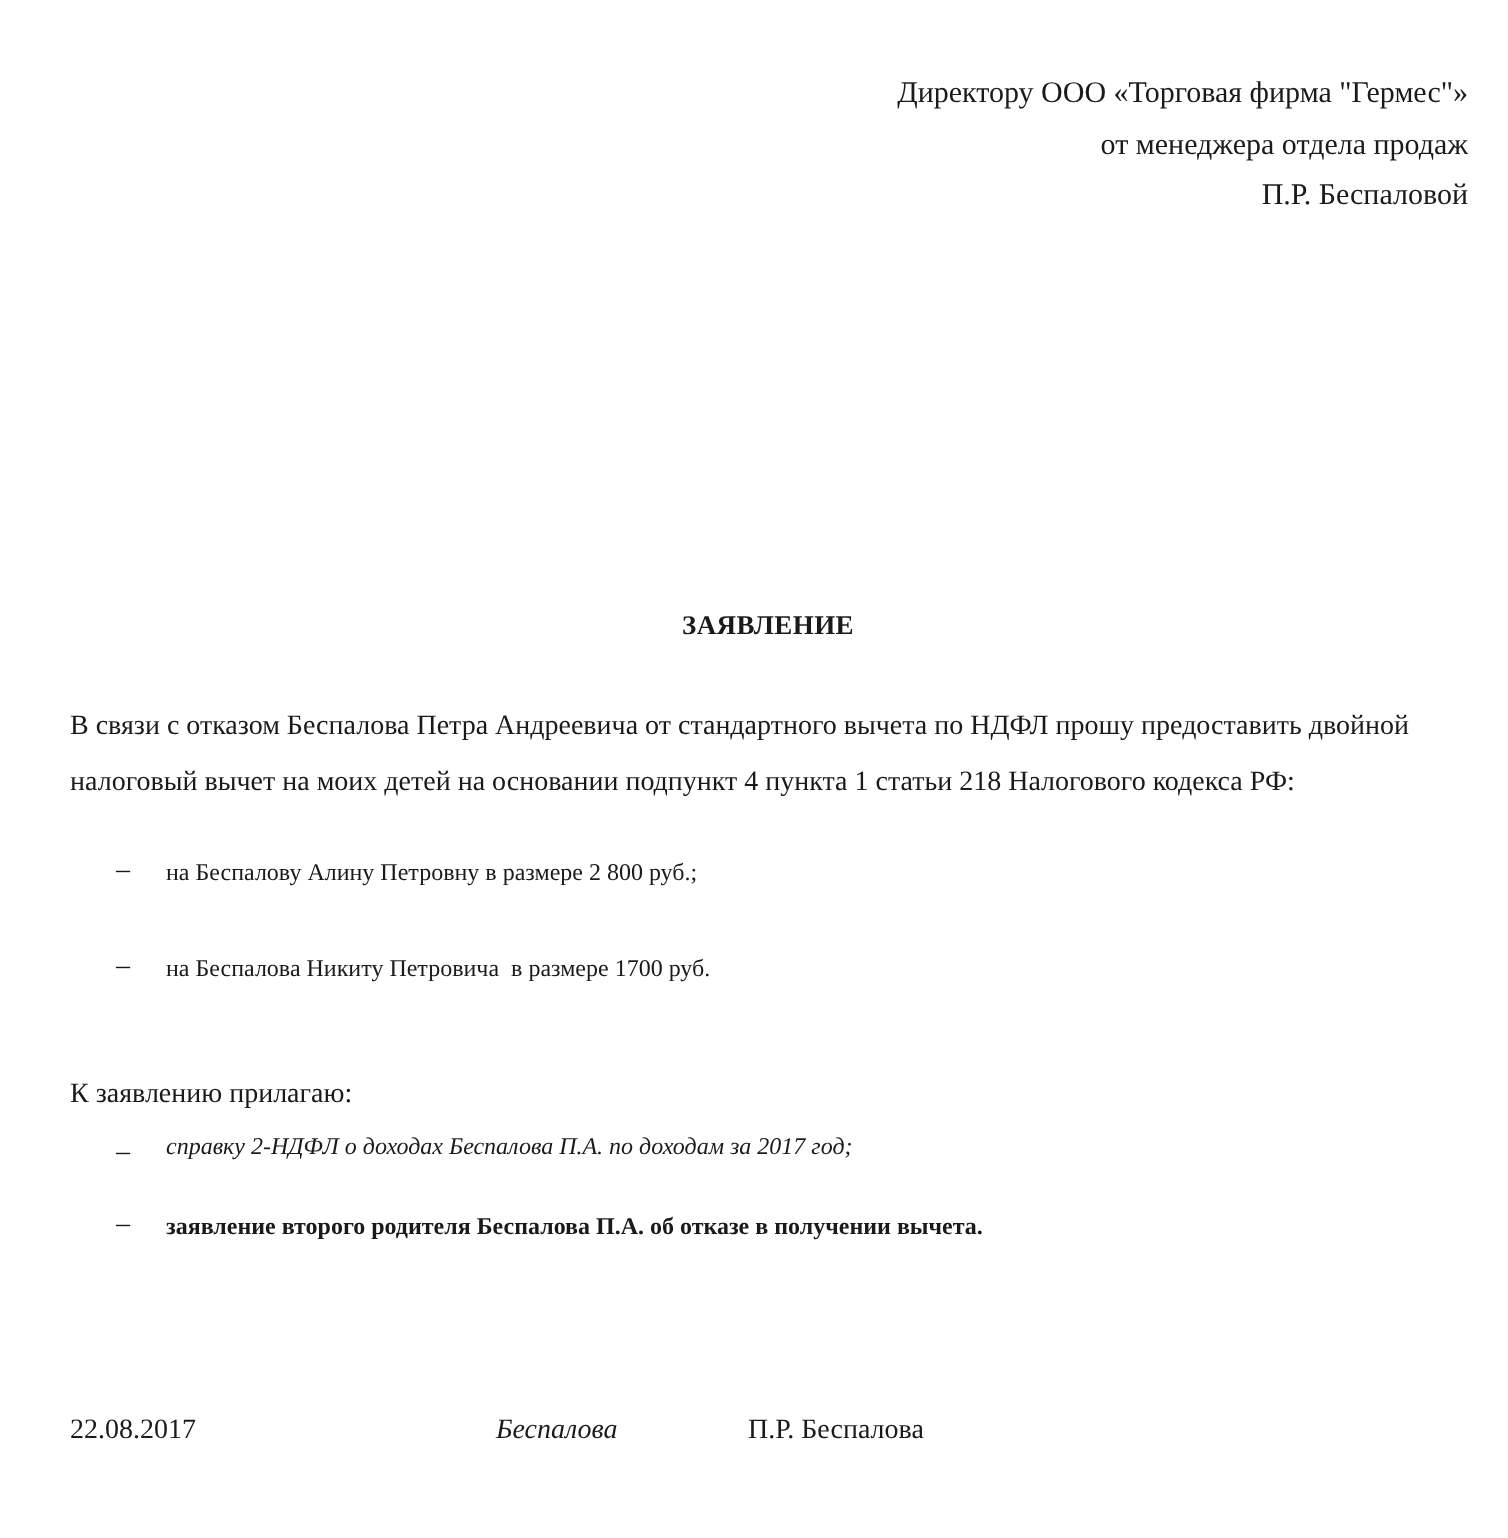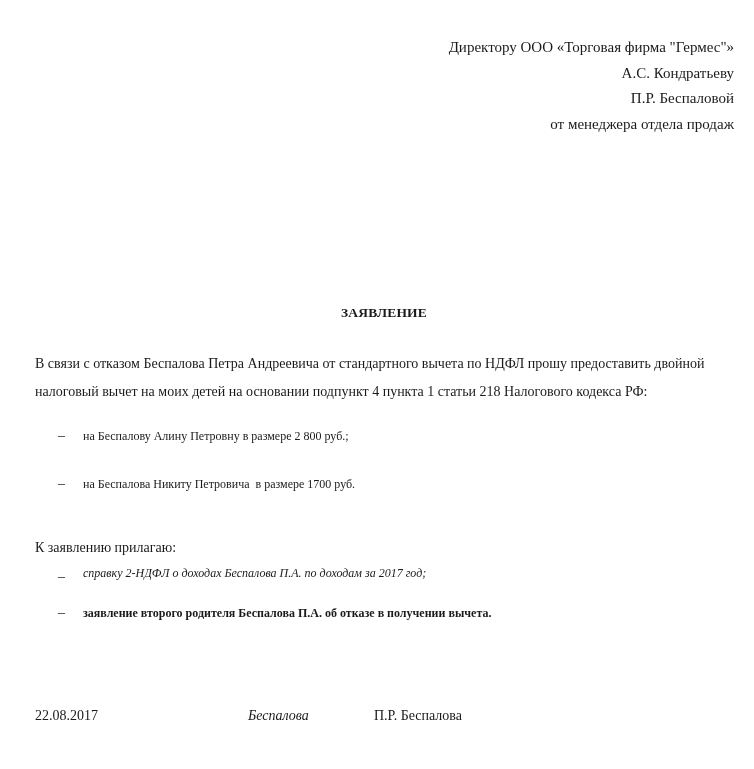--- a/index.html
+++ b/index.html
@@ -64,23 +64,22 @@
       line-height: 18px;
       white-space: pre;
     }
     .sig-italic { font-style: italic; }
   </style>
 </head>
 <body>
 
 <div class="addressee">
   <div>Директору ООО «Торговая фирма "Гермес"»</div>
-  <div>А.С. Кондратьеву</div>
+  <div>от менеджера отдела продаж</div>
   <div>П.Р. Беспаловой</div>
-  <div>от менеджера отдела продаж</div>
 </div>
 
 <div class="title">ЗАЯВЛЕНИЕ</div>
 
 <div class="para">
   <div>В связи с отказом Беспалова Петра Андреевича от стандартного вычета по НДФЛ прошу предоставить двойной</div>
   <div>налоговый вычет на моих детей на основании подпункт 4 пункта 1 статьи 218 Налогового кодекса РФ:</div>
 </div>
 
 <div>

